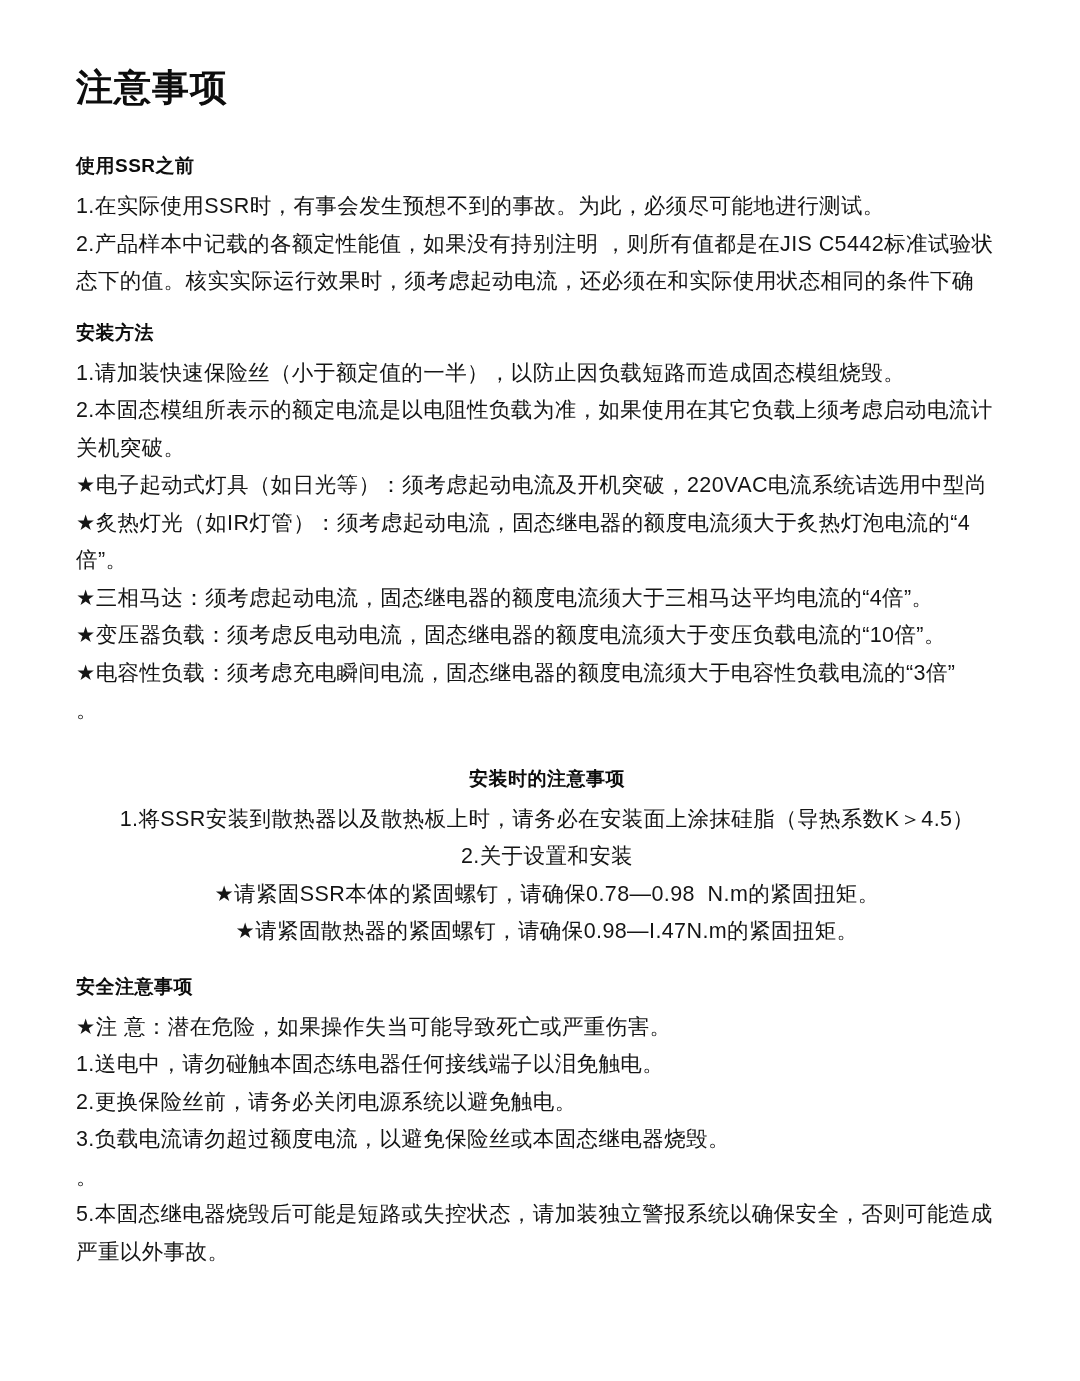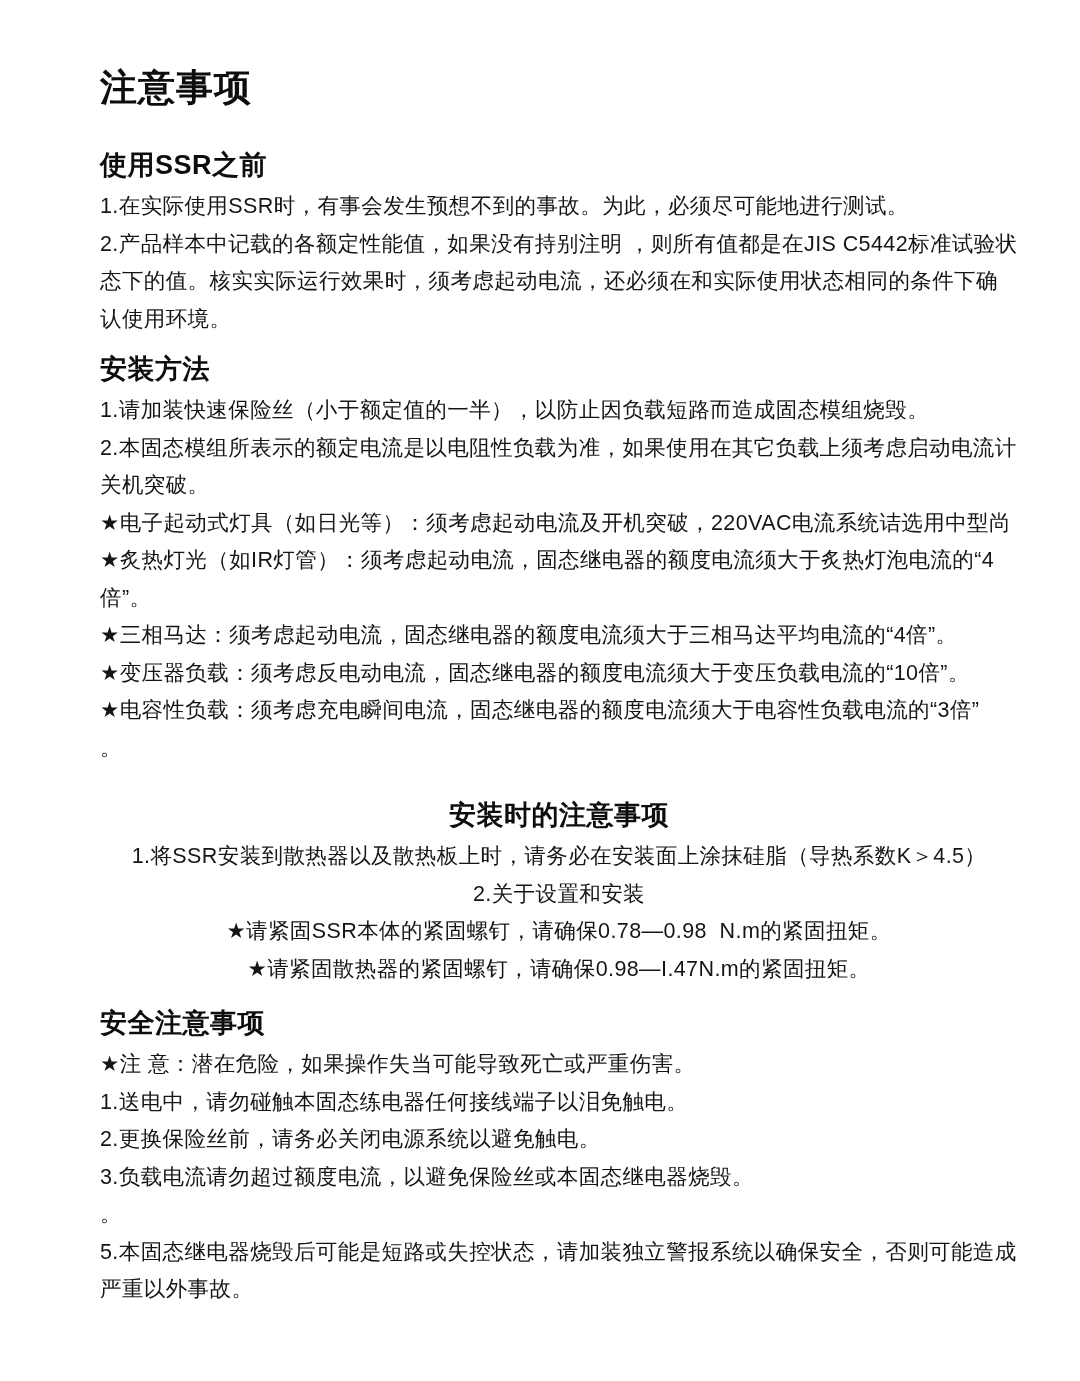--- a/index.html
+++ b/index.html
@@ -10,38 +10,38 @@
   body {
     width: 1080px;
     height: 1381px;
     overflow: hidden;
     color: #111111;
   }
   .page {
     box-sizing: border-box;
     width: 1080px;
     height: 1381px;
-    padding: 66px 62px 0 100px;
+    padding: 66px 62px 0 76px;
     font-family: "Liberation Sans", "DejaVu Sans", sans-serif;
   }
   .doc-title {
     font-size: 37px;
     font-weight: 700;
     line-height: 44px;
     margin: 0;
     letter-spacing: 1px;
     color: #0d0d0d;
   }
   .section { margin: 0; }
   .sec-0 { margin-top: 40px; }
   .sec-1 { margin-top: 16px; }
   .sec-2 { margin-top: 33px; text-align: center; }
   .sec-3 { margin-top: 20px; }
   .section-heading {
-    font-size: 27px;
+    font-size: 19px;
     font-weight: 600;
     line-height: 31px;
     margin: 0 0 7px 0;
     letter-spacing: 0.5px;
     color: #0d0d0d;
   }
   .line {
     font-size: 21.5px;
     line-height: 37.5px;
     margin: 0;
@@ -55,21 +55,20 @@
 
 <div class="page">
 
   <h1 class="doc-title">注意事项</h1>
 
   <div class="section sec-0">
     <h2 class="section-heading">使用SSR之前</h2>
     <p class="line">1.在实际使用SSR时，有事会发生预想不到的事故。为此，必须尽可能地进行测试。</p>
     <p class="line">2.产品样本中记载的各额定性能值，如果没有持别注明 ，则所有值都是在JIS C5442标准试验状</p>
     <p class="line">态下的值。核实实际运行效果时，须考虑起动电流，还必须在和实际使用状态相同的条件下确</p>
-    <p class="line">认使用环境。</p>
   </div>
 
   <div class="section sec-1">
     <h2 class="section-heading">安装方法</h2>
     <p class="line">1.请加装快速保险丝（小于额定值的一半），以防止因负载短路而造成固态模组烧毁。</p>
     <p class="line">2.本固态模组所表示的额定电流是以电阻性负载为准，如果使用在其它负载上须考虑启动电流计</p>
     <p class="line">关机突破。</p>
     <p class="line">★电子起动式灯具（如日光等）：须考虑起动电流及开机突破，220VAC电流系统诘选用中型尚</p>
     <p class="line">★炙热灯光（如IR灯管）：须考虑起动电流，固态继电器的额度电流须大于炙热灯泡电流的“4</p>
     <p class="line">倍”。</p>

